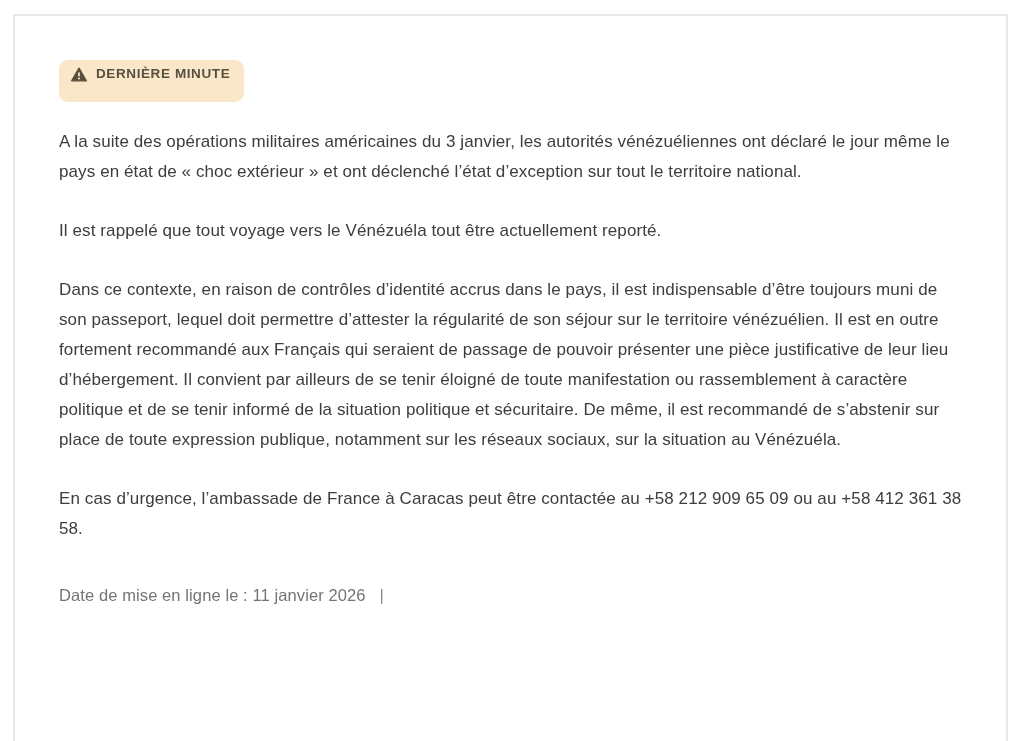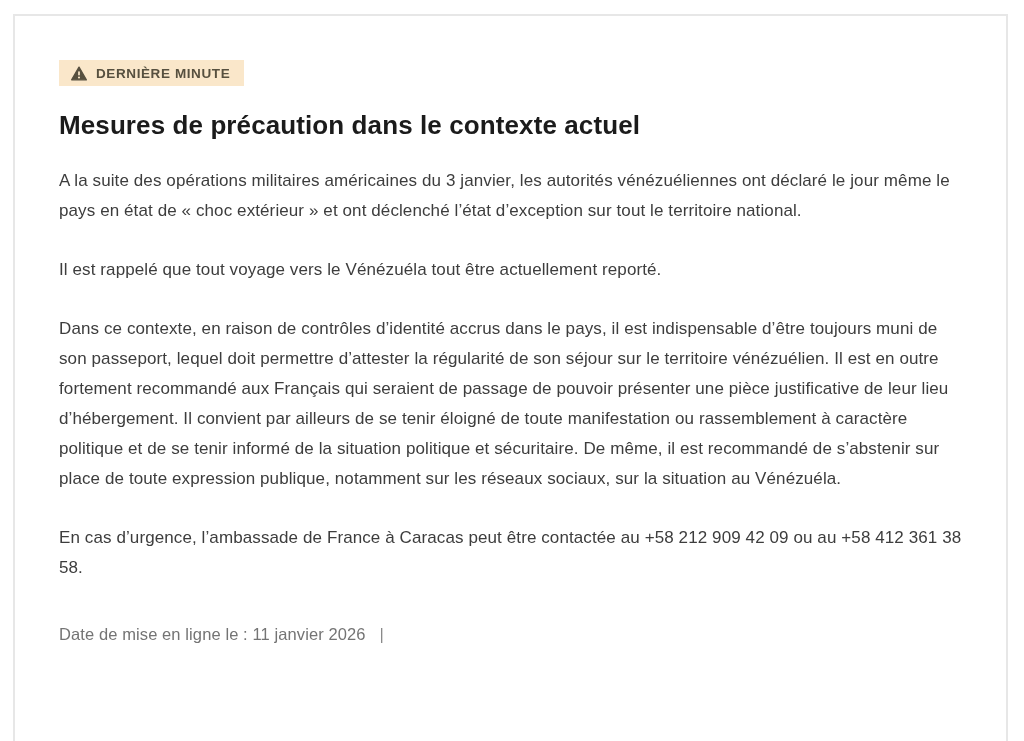--- a/index.html
+++ b/index.html
@@ -15,26 +15,26 @@
     top: 14px;
     left: 13px;
     width: 995px;
     height: 780px; 
     background: #ffffff;
     border: 2px solid #e7e7e7;
     padding: 44px 44px 0 44px;
   }
   .badge {
     display: inline-flex;
-    align-items: flex-start;
+    align-items: flex-end;
     gap: 9px;
     background: #fae7ca;
     color: #57503f;
-    border-radius: 0;
-    padding: 6px 14px 4px 12px;
+    border-radius: 9px;
+    padding: 6px 14px 20px 12px;
     font-size: 13.5px;
     font-weight: 700;
     letter-spacing: 0.6px;
     line-height: 16px;
   }
   .badge .icon { display: inline-flex; }
   h1.title {
     margin-top: 24px;
     font-size: 26px;
     font-weight: 700;
@@ -69,27 +69,26 @@
     <span class="icon">
       <svg width="16" height="15" viewBox="0 0 24 22" aria-hidden="true">
         <path d="M12 1.5 L23 20.5 H1 Z" fill="#57503f" stroke="#57503f" stroke-width="2" stroke-linejoin="round"></path>
         <rect x="10.7" y="7.5" width="2.6" height="6.6" rx="1.2" fill="#fae7ca"></rect>
         <circle cx="12" cy="17" r="1.6" fill="#fae7ca"></circle>
       </svg>
     </span>
     <span>DERNIÈRE MINUTE</span>
   </div>
 
-  <h1 class="title">Mesures de précaution dans le contexte actuel</h1>
 
   <div class="body-text">
     <p>A la suite des opérations militaires américaines du 3 janvier, les autorités vénézuéliennes ont déclaré le jour même le pays en état de « choc extérieur » et ont déclenché l’état d’exception sur tout le territoire national.</p>
     <p>Il est rappelé que tout voyage vers le Vénézuéla tout être actuellement reporté.</p>
     <p>Dans ce contexte, en raison de contrôles d’identité accrus dans le pays, il est indispensable d’être toujours muni de son passeport, lequel doit permettre d’attester la régularité de son séjour sur le territoire vénézuélien. Il est en outre fortement recommandé aux Français qui seraient de passage de pouvoir présenter une pièce justificative de leur lieu d’hébergement. Il convient par ailleurs de se tenir éloigné de toute manifestation ou rassemblement à caractère politique et de se tenir informé de la situation politique et sécuritaire. De même, il est recommandé de s’abstenir sur place de toute expression publique, notamment sur les réseaux sociaux, sur la situation au Vénézuéla.</p>
-    <p>En cas d’urgence, l’ambassade de France à Caracas peut être contactée au +58 212 909 42 09 ou au +58 412 361 38 58.</p>
+    <p>En cas d’urgence, l’ambassade de France à Caracas peut être contactée au +58 212 909 65 09 ou au +58 412 361 38 58.</p>
   </div>
 
   <div class="meta">
     <span>Date de mise en ligne le : 11 janvier 2026</span>
     <span class="sep">|</span>
   </div>
 
 </div>
 
 </body></html>

